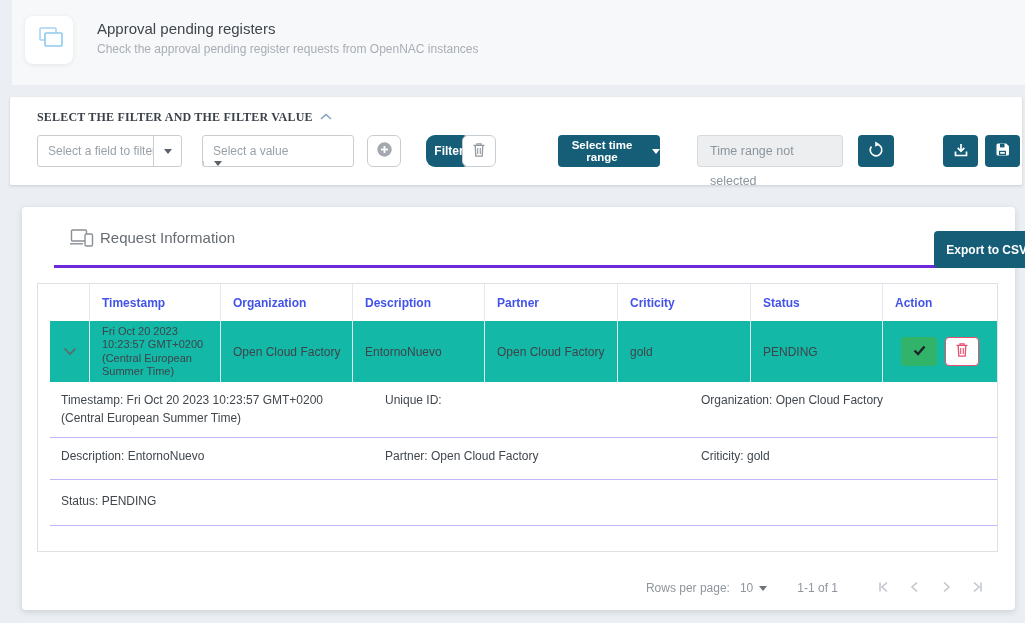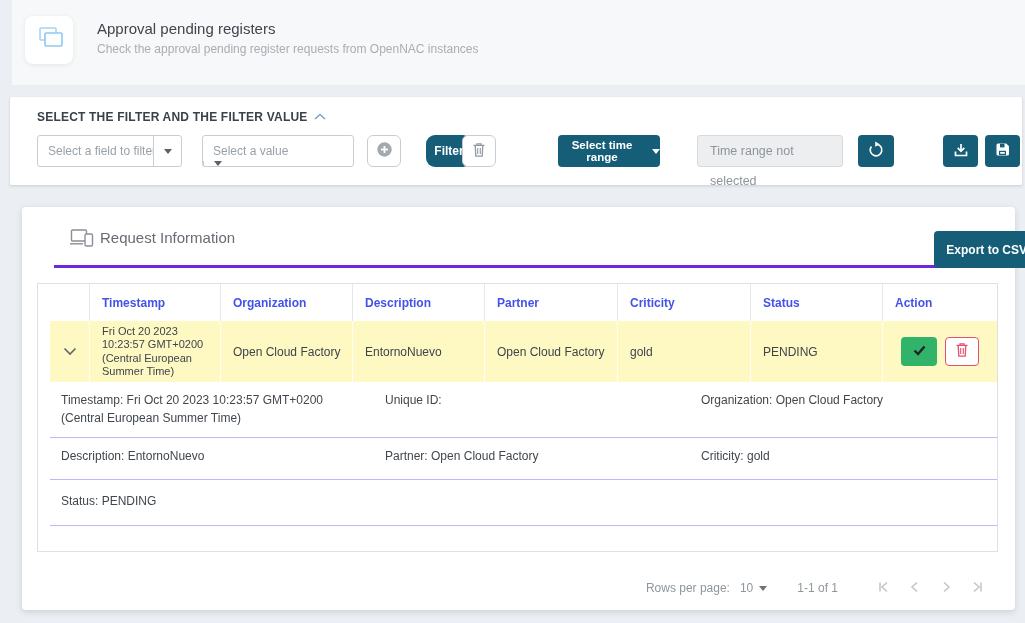--- a/index.html
+++ b/index.html
@@ -22,21 +22,21 @@
   .page-subtitle { position:absolute; left:85px; top:42px; font-size:12px; color:#A8AEB5; }
 
   
   .filter-card {
     position:absolute; left:10px; top:97px; width:1012px; height:88px;
     background:#fff; border-radius:2px; box-shadow:0 1px 3px rgba(50,60,70,.18);
   }
   .filter-label {
     position:absolute; left:27px; top:13px;
     font-size:12px; font-weight:bold; color:#3A4149; letter-spacing:.2px;
-    display:flex; align-items:center; gap:7px;
+    display:flex; align-items:center; gap:7px;font-family:Liberation Serif, serif;
   }
   .sel {
     position:absolute; top:38px; height:32px; background:#fff;
     border:1px solid #C9CDD2; border-radius:3px; display:flex; align-items:stretch;
     cursor:pointer;
   }
   .sel .sel-txt { flex:1; font-size:12px; color:#99A1A8; line-height:30px; padding-left:10px;
     white-space:nowrap; overflow:hidden; }
   .sel .caret-box { width:28px; border-left:1px solid #C9CDD2; display:flex; align-items:center; justify-content:center; }
   .caret-dn { width:0; height:0; border-left:4px solid transparent; border-right:4px solid transparent; border-top:5px solid #5A6168; }
@@ -71,21 +71,21 @@
 
   .table-box { position:absolute; left:15px; top:76px; width:961px; height:269px; border:1px solid #DDE1E5; background:#fff;padding-left:12px; }
   .trow { display:grid; grid-template-columns:40px 131px 132px 132px 133px 133px 132px auto; }
   .thead { height:37px; }
   .thead .cell {
     display:flex; align-items:center; padding-left:12px;
     font-size:12px; font-weight:bold; color:#4353E9;
     border-right:1px solid #E4E8EC; cursor:pointer;
   }
   .thead .cell:last-child { border-right:none; }
-  .drow { height:61px; background:#fef9c3; }
+  .drow { height:61px; background:#14b8a6; }
   .drow .cell {
     display:flex; align-items:center; padding-left:12px;
     font-size:12px; color:#3E444B; border-right:1px solid rgba(255,255,255,.85);
   }
   .drow .cell:last-child { border-right:none; }
   .drow .ts { font-size:11px; line-height:13.5px; padding-right:6px; }
   .expander { justify-content:center !important; padding-left:0 !important; cursor:pointer; }
   .action-cell { justify-content:center !important; padding-left:0 !important; gap:8px; }
   .approve-btn { width:36px; height:29px; background:#31B46A; border-radius:4px; }
   .delete-btn  { width:34px; height:29px; background:#fff; border:1px solid #E4506E; border-radius:4px; }

